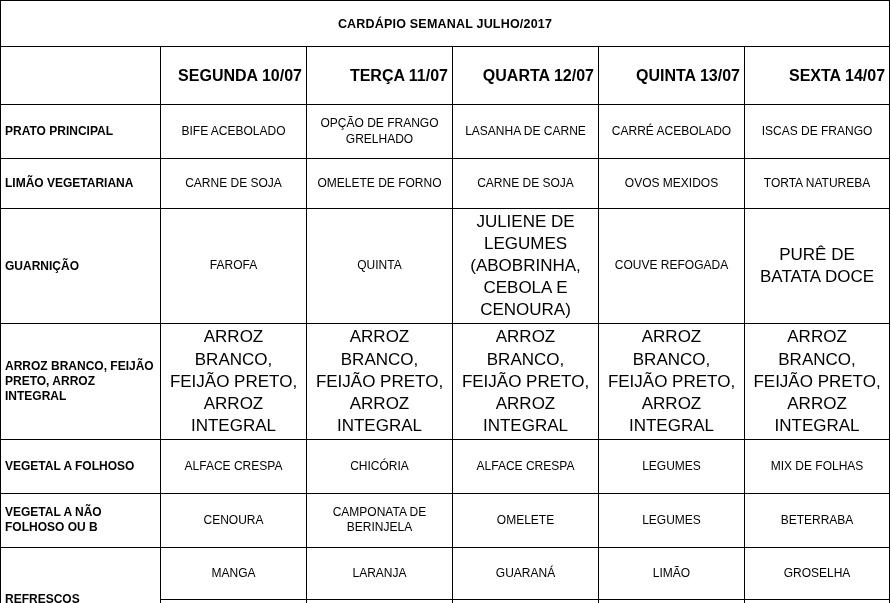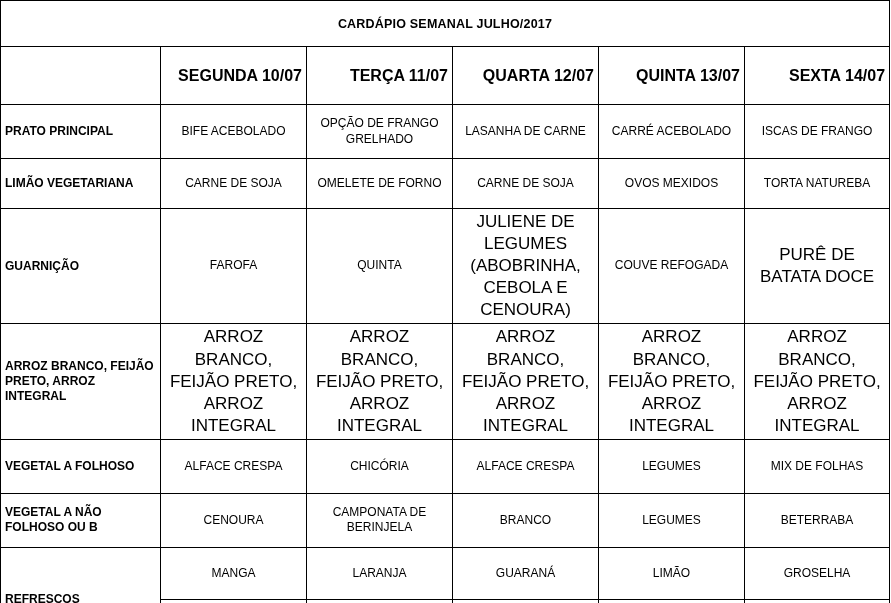--- a/index.html
+++ b/index.html
@@ -155,21 +155,21 @@
         <td class="cell">CHICÓRIA</td>
         <td class="cell">ALFACE CRESPA</td>
         <td class="cell">LEGUMES</td>
         <td class="cell">MIX DE FOLHAS</td>
       </tr>
 
       <tr class="h-vegnf">
         <td class="row-label">VEGETAL A NÃO FOLHOSO OU B</td>
         <td class="cell">CENOURA</td>
         <td class="cell">CAMPONATA DE BERINJELA</td>
-        <td class="cell">BRANCO</td>
+        <td class="cell">OMELETE</td>
         <td class="cell">LEGUMES</td>
         <td class="cell">BETERRABA</td>
       </tr>
 
       <tr class="h-refre">
         <td class="row-label" rowspan="2">REFRESCOS</td>
         <td class="cell">MANGA</td>
         <td class="cell">LARANJA</td>
         <td class="cell">GUARANÁ</td>
         <td class="cell">LIMÃO</td>

